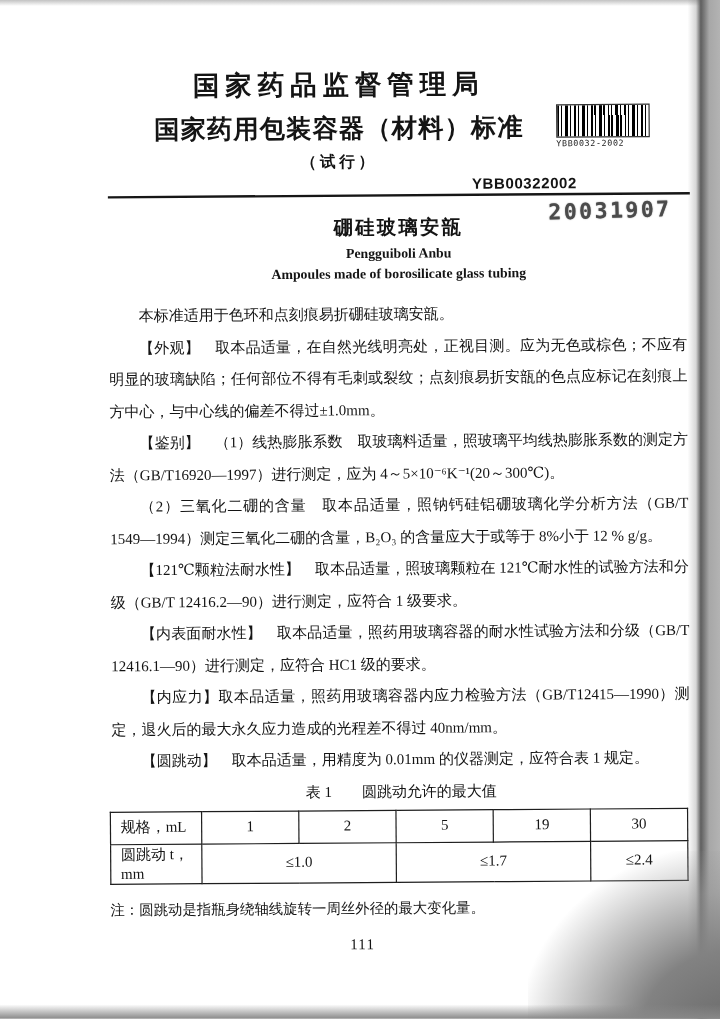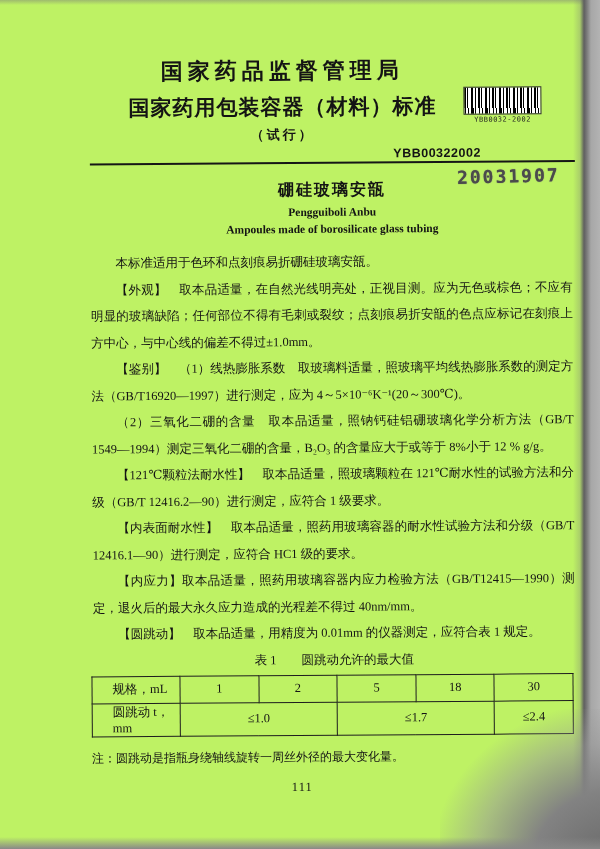--- a/index.html
+++ b/index.html
@@ -6,21 +6,21 @@
   html, body { width: 600px; }
   body {
     background: #8f8f8f;
     font-family: "Liberation Serif", "DejaVu Serif", serif;
     color: #141414;
   }
   .scan {
     position: relative;
     width: 600px;
     height: 849px;
-    background: #bef264;
+    background: #ffffff;
     overflow: hidden;
   }
   .content {
     position: absolute;
     inset: 0;
     transform: rotate(-0.4deg);
     transform-origin: 50% 55%;
   }
 
   
@@ -45,21 +45,21 @@
     font-size: 13px;
     font-weight: bold;
     margin-top: 5px;
     letter-spacing: 3px;
   }
   .barcode-block {
     position: absolute;
     top: 88px;
     right: 56px;
     width: 78px;
-    text-align: center;
+    text-align: left;
   }
   .barcode {
     height: 28px;
     background: repeating-linear-gradient(90deg,
       #000 0 1.5px, #fff 1.5px 3px,
       #000 3px 4px, #fff 4px 6.5px,
       #000 6.5px 9px, #fff 9px 10.5px,
       #000 10.5px 11.5px, #fff 11.5px 14px);
     border: 0.5px solid #333;
   }
@@ -125,23 +125,23 @@
     font-size: 12.5px;
     table-layout: fixed;
   }
   .runout td {
     border: 1px solid #1e1e1e;
     text-align: center;
     height: 27px;
     padding: 0 4px;
   }
   .runout td.label {
-    width: 88px;
+    width: 76px;
     text-align: left;
-    padding-left: 20px;
+    padding-left: 8px;
     margin-top: 36px;
   }
 
   .note {
     margin: 13px 26px 0 90px;
     font-size: 12px;
   }
   .page-number {
     margin-top: 14px;
     text-align: center;
@@ -220,21 +220,21 @@
 
     <div class="table-caption">表 1　　圆跳动允许的最大值</div>
 
     <table class="runout">
       <tbody>
         <tr>
           <td class="label">规格，mL</td>
           <td>1</td>
           <td>2</td>
           <td>5</td>
-          <td>18</td>
+          <td>19</td>
           <td>30</td>
         </tr>
         <tr>
           <td class="label">圆跳动 t，mm</td>
           <td colspan="2">≤1.0</td>
           <td colspan="2">≤1.7</td>
           <td>≤2.4</td>
         </tr>
       </tbody>
     </table>

